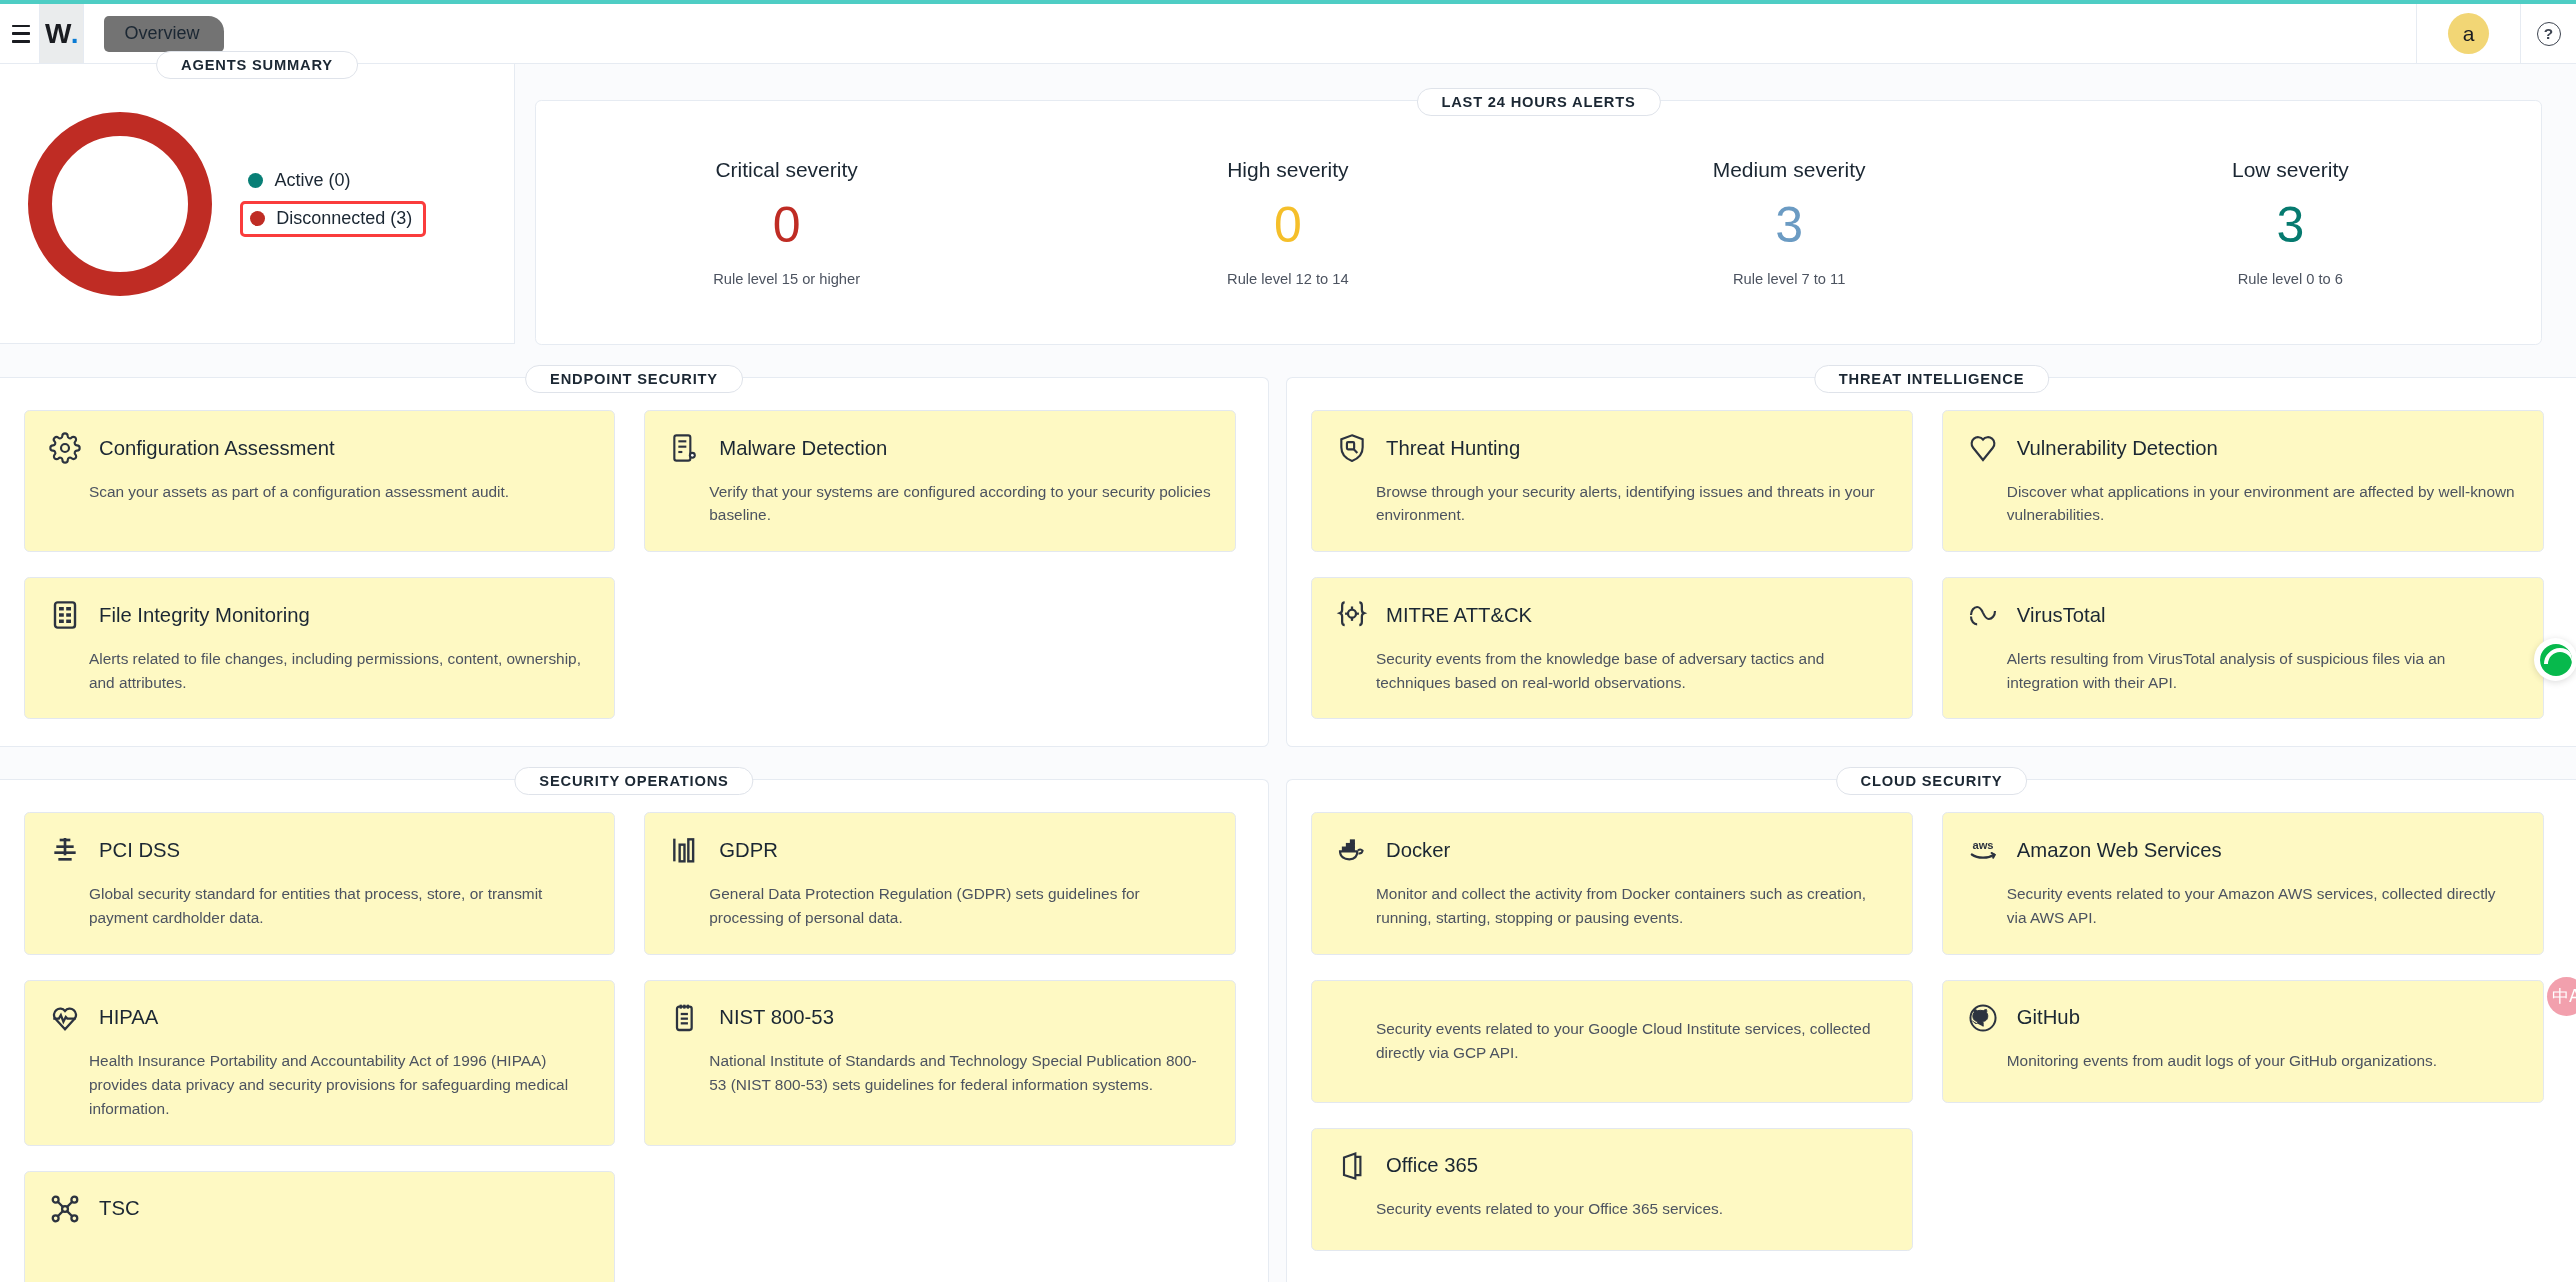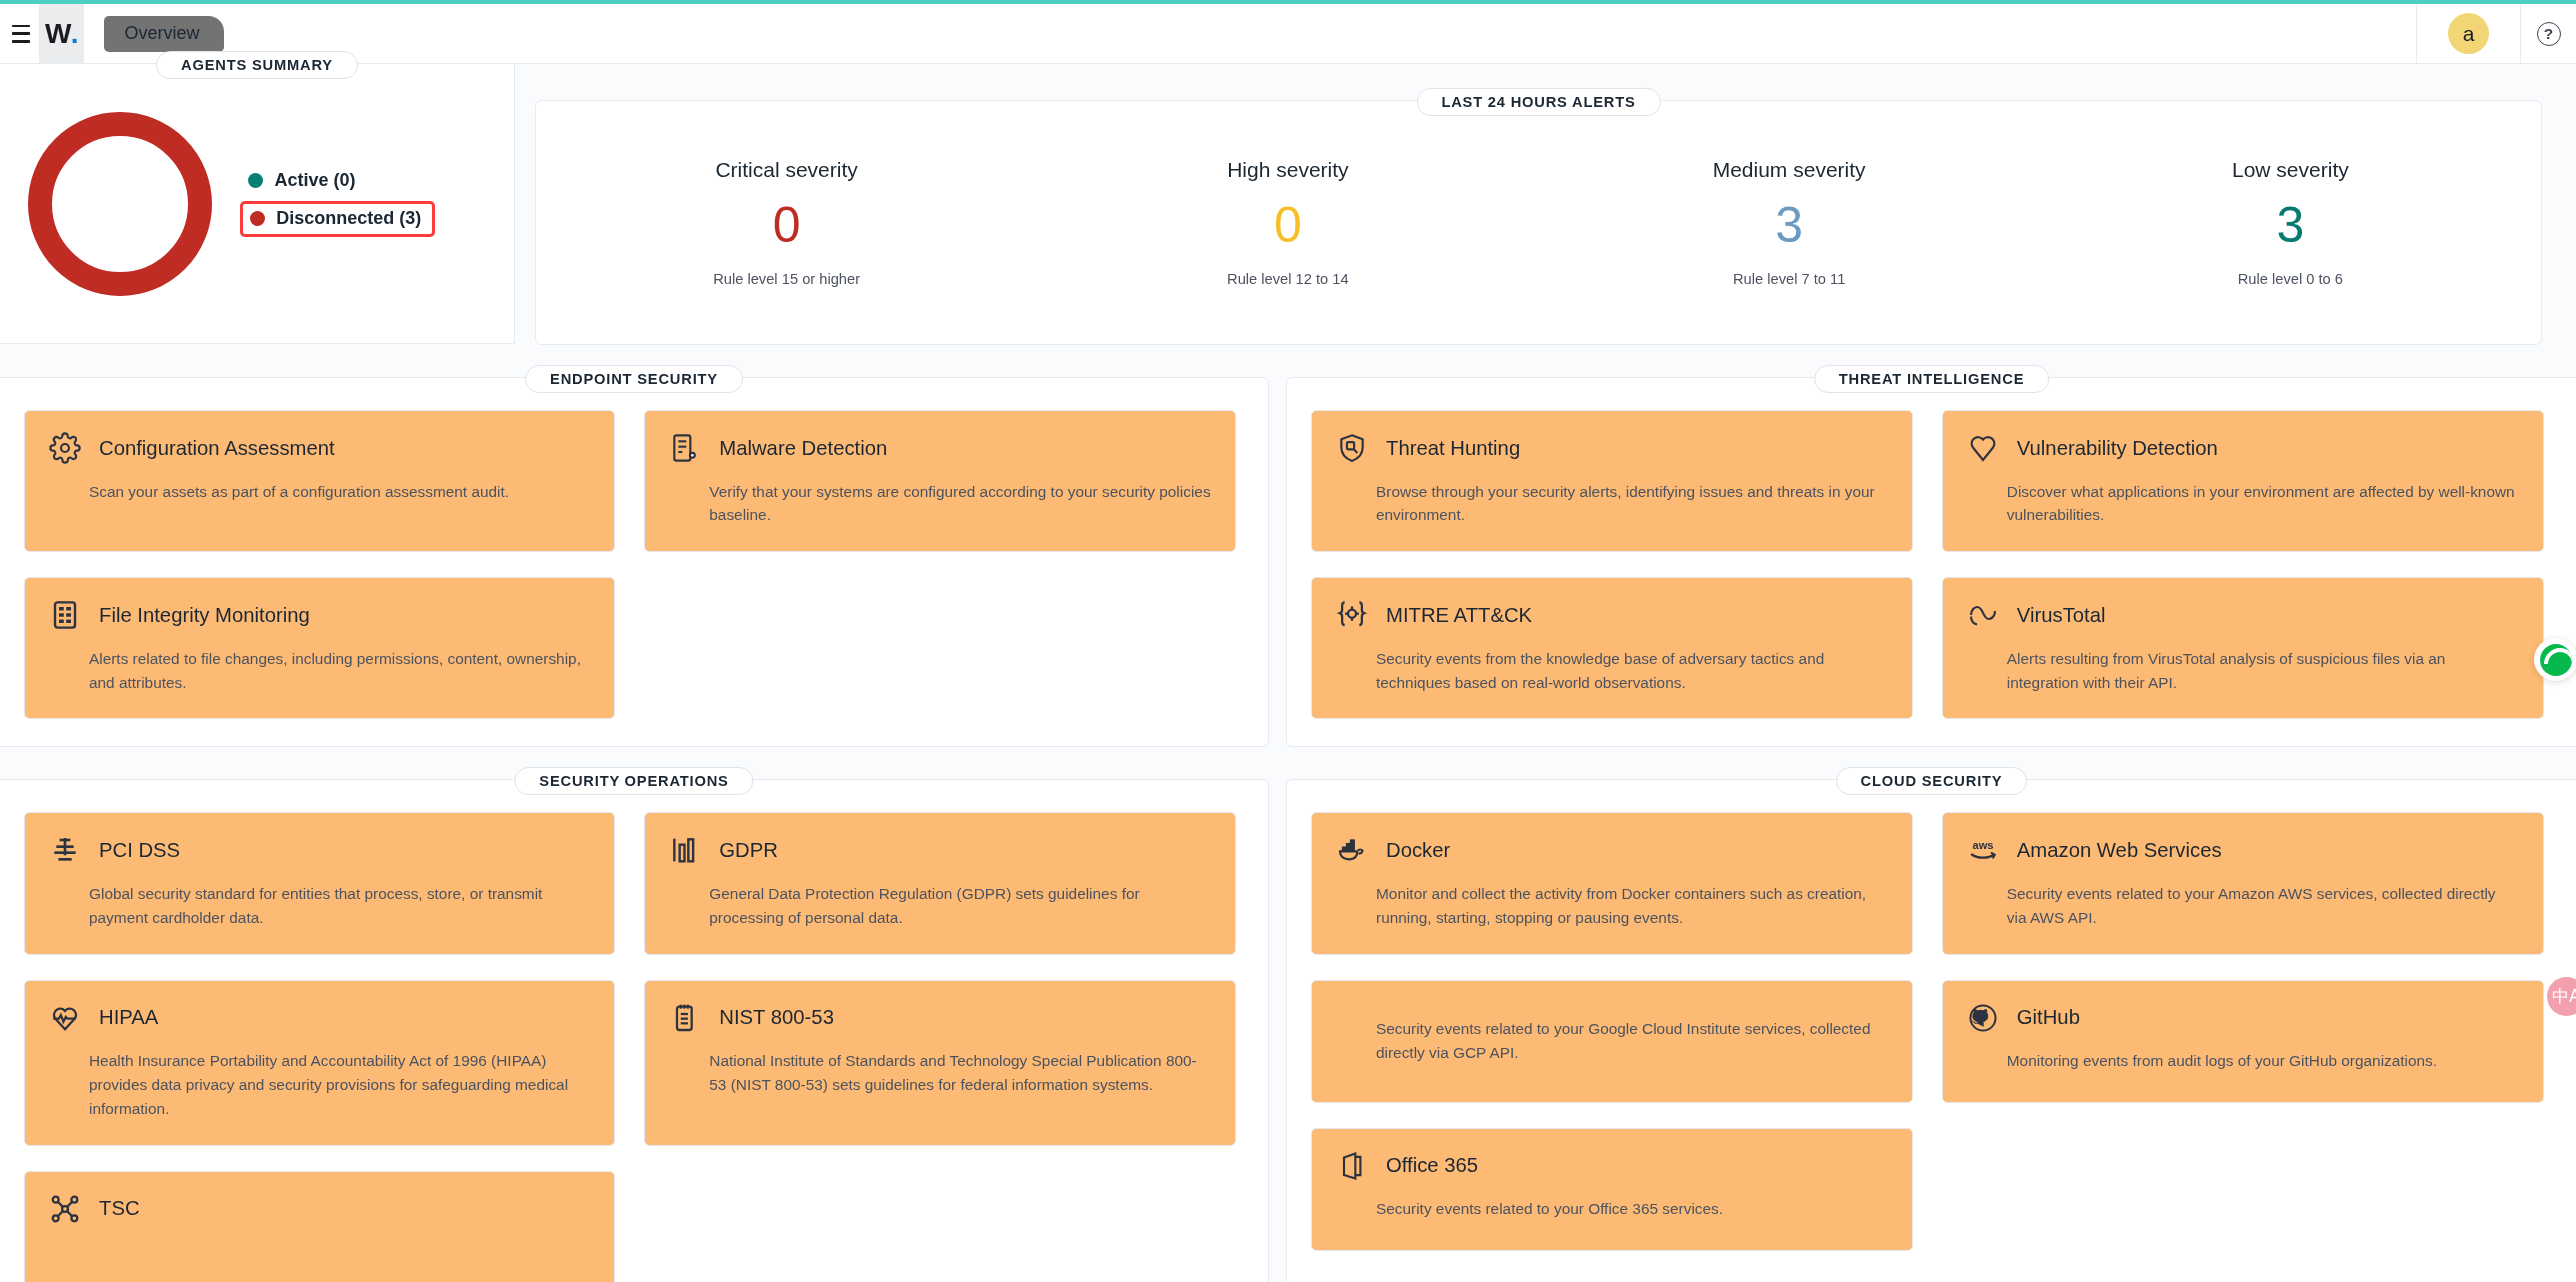--- a/index.html
+++ b/index.html
@@ -71,21 +71,21 @@
   .agents-panel {
     width: 515px; margin: 0; background: #fff;
     border: 0.7px solid #e6ebf2; border-top: none; border-left: none;
     position: relative; height: 280px;
   }
   .agents-inner { display: flex; align-items: center; height: 100%; padding: 0 28px; }
   .donut {
     width: 184px; height: 184px; border-radius: 50%;
     border: 24px solid #bf2c24; background: #fff; flex: none;
   }
-  .legend { margin-left: 36px; font-weight: bold; }
+  .legend { margin-left: 36px; }
   .legend-row { display: flex; align-items: center; font-size: 18px; color: #1b2733; }
   .legend-row + .legend-row { margin-top: 9.8px; }
   .legend-dot { width: 15.4px; height: 15.4px; border-radius: 50%; flex: none; margin-right: 11.2px; }
   .legend-hl {
     border: 3.5px solid #fa3c3c; border-radius: 4.9px; padding: 4.2px 11.2px 5.6px 7px;
     margin-left: -8.4px; margin-top: 8.4px;
   }
 
   .alerts-panel {
     flex: 1; margin: 36px 34px 0 20px; background: #fff;
@@ -101,21 +101,21 @@
   .modules-row { display: flex; padding: 0; }
   .mod-sect {
     background: #fff; border: 0.7px solid #e6ebf2; border-radius: 6.3px;
     margin: 32px 0 0 0; position: relative; padding: 32px 32px 27px 24px;
   }
   .mod-left  { width: 1269px; margin-left: 0; margin-right: 17px; border-left: none; border-radius: 0 6.3px 6.3px 0; }
   .mod-right { flex: 1; margin-right: 0; border-right: none; border-radius: 6.3px 0 0 6.3px; }
 
   .cards { display: flex; flex-wrap: wrap; gap: 25px 29px; }
   .card {
-    width: calc(50% - 14.7px); background: #fdba74; border: 0.7px solid #e3e8ef;
+    width: calc(50% - 14.7px); background: #fef9c3; border: 0.7px solid #e3e8ef;
     border-radius: 5.6px; padding: 21px 24px 24px 24px; cursor: pointer;
     min-height: 123px;
   }
   .card-head { display: flex; align-items: center; gap: 18px; }
   .card-icon { width: 32px; height: 32px; flex: none; color: #2c333f; }
   .card-icon svg { width: 100%; height: 100%; display: block; }
   .card-title { font-size: 20.3px; color: #1b2733; }
   .card-desc { font-size: 15.4px; line-height: 1.55; color: #4c5360; margin-top: 15.4px; margin-left: 40px; }
 
   

